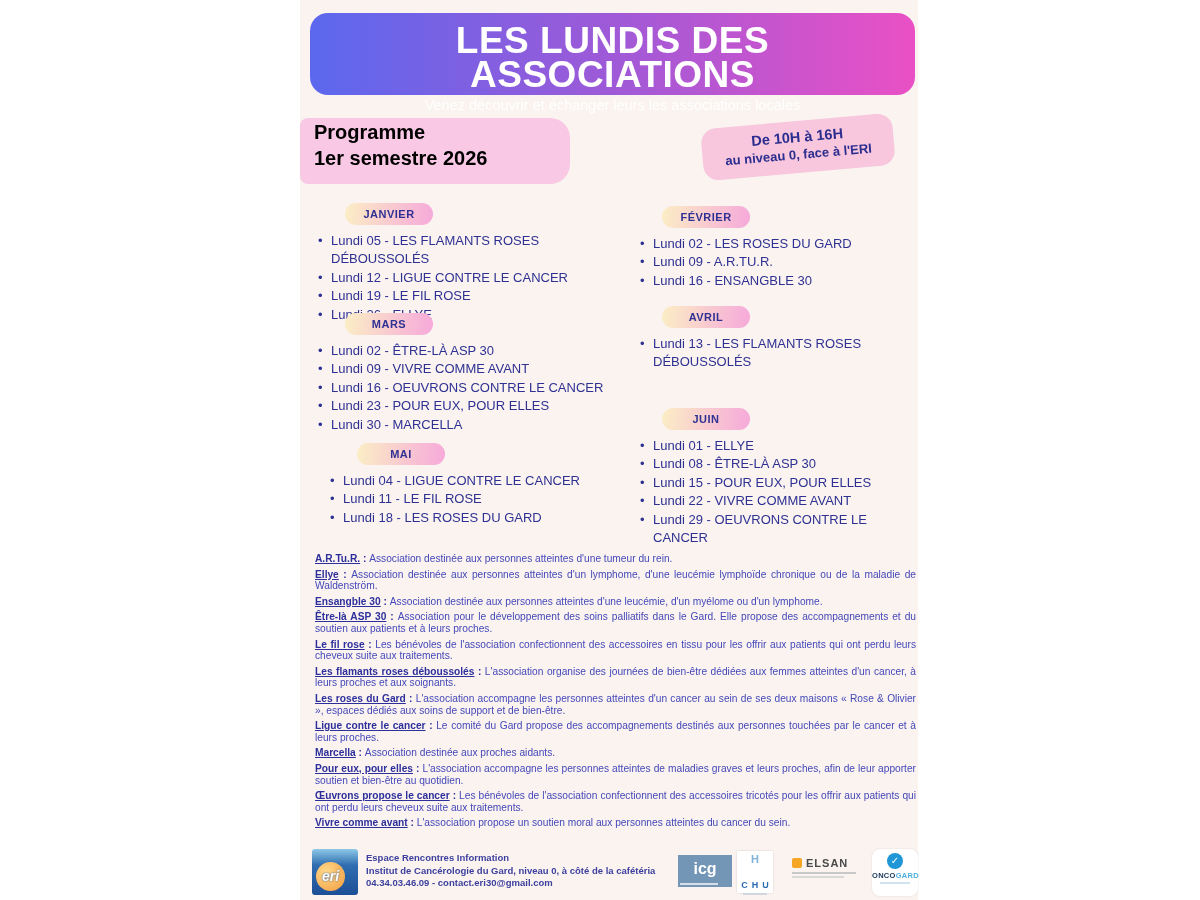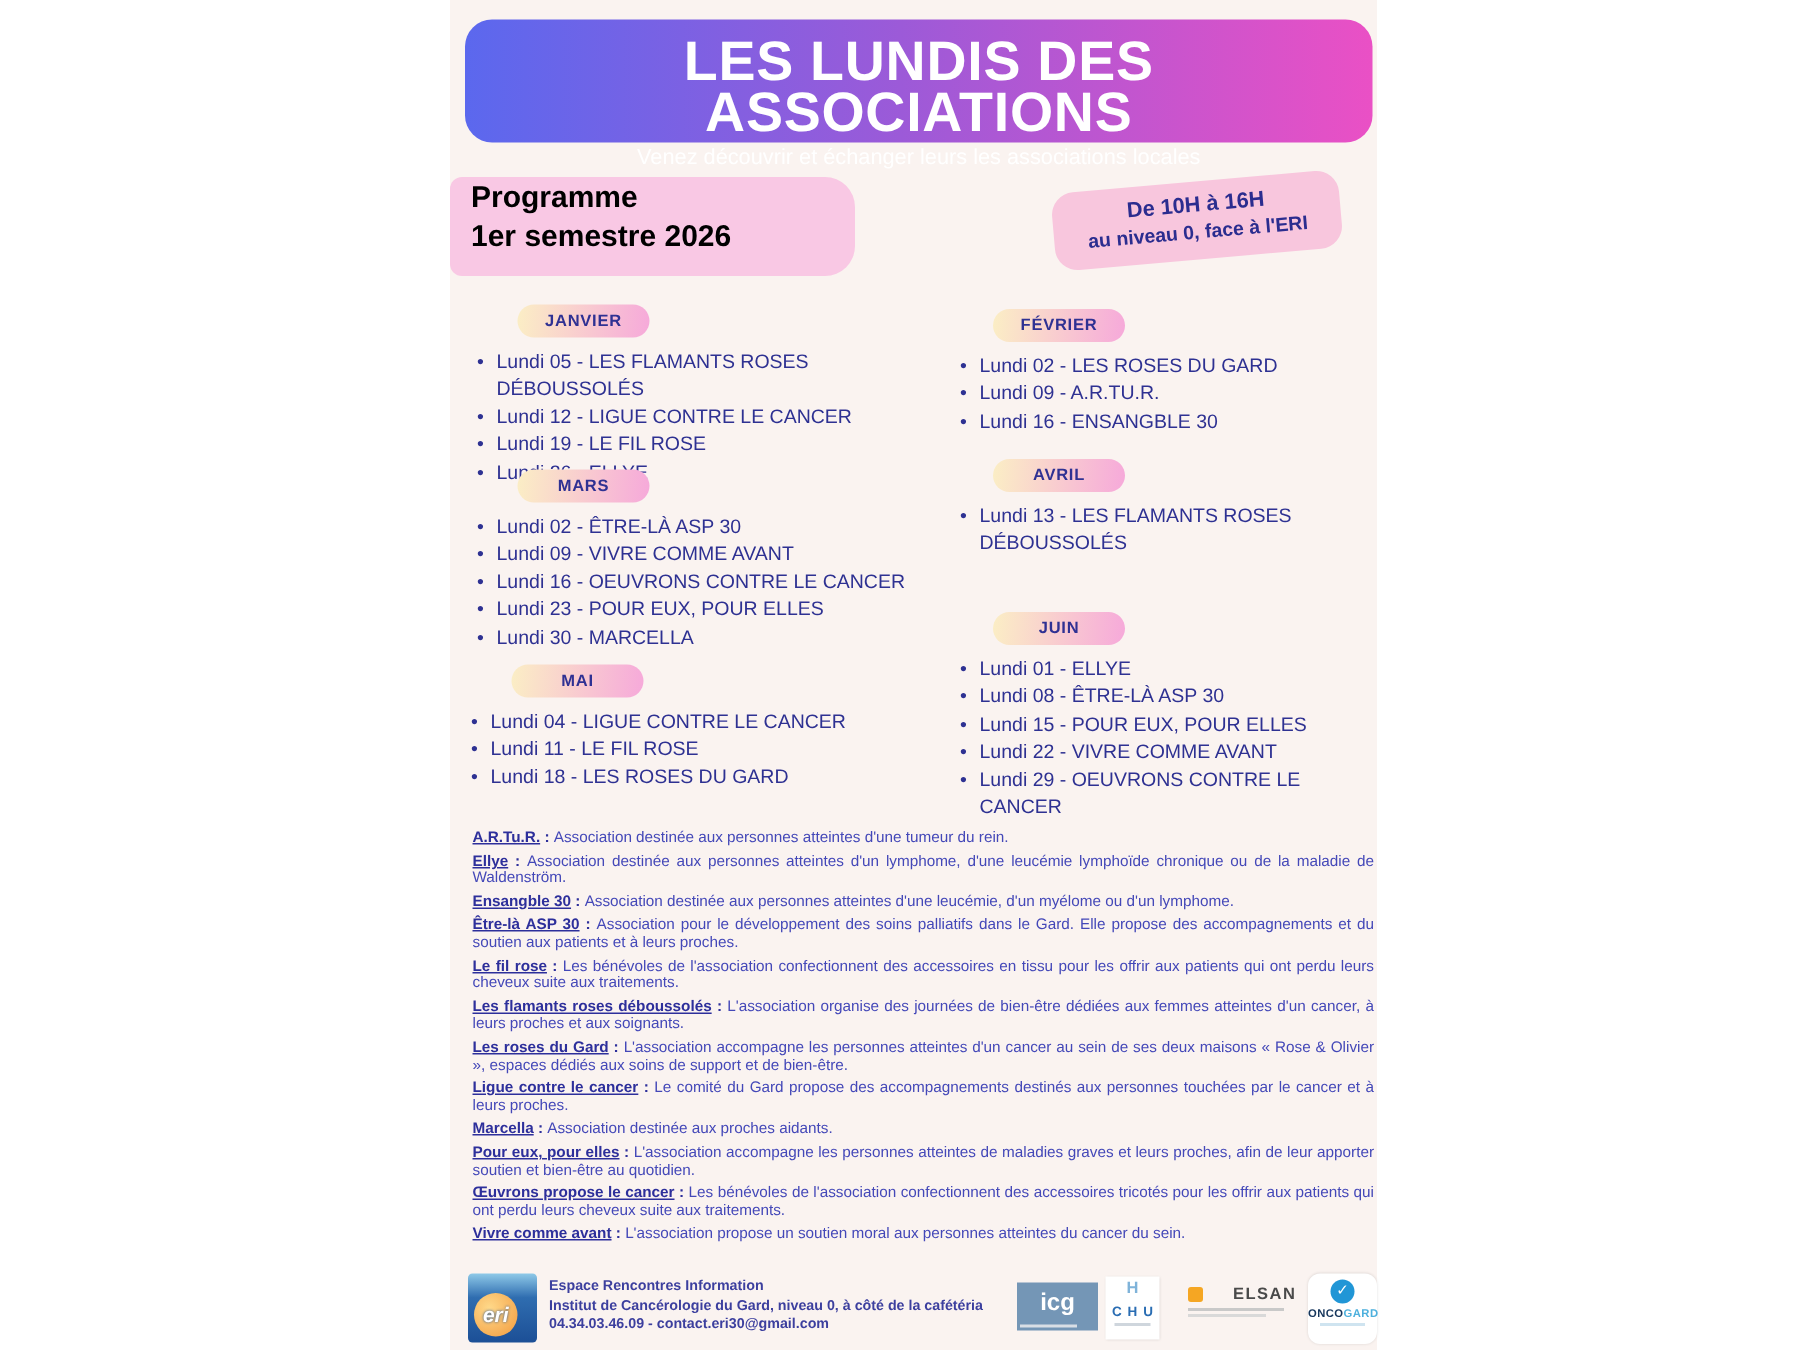--- a/index.html
+++ b/index.html
@@ -33,21 +33,21 @@
                  color:#2f3193; font-size:11px; font-weight:bold; letter-spacing:0.5px; }
   .ml-27 { margin-left:27px; }
   .ml-22 { margin-left:22px; }
   .month-list { margin-top:7px; list-style:none; }
   .month-list li { position:relative; color:#2e3192; font-size:13px; line-height:18.4px; padding-left:13px; }
   .month-list li::before { content:"•"; position:absolute; left:0; top:0; color:#2e3192; }
   #m-janvier { left:18px; top:203px; }
   #m-fevrier { left:340px; top:206px; width:278px; }
   #m-mars    { left:18px; top:313px; }
   #m-avril   { left:340px; top:306px; width:278px; }
-  #m-mai     { left:14px; top:443px; }
+  #m-mai     { left:30px; top:443px; }
   #m-juin    { left:340px; top:408px; width:278px; }
 
   
   .descs { position:absolute; left:15px; top:553px; width:601px; }
   .desc { color:#4448b8; font-size:10.2px; line-height:11.6px; text-align:justify; margin-bottom:4px; }
   .desc-name { color:#2d2f9b; font-weight:bold; text-decoration:underline; }
   .desc-colon { color:#2d2f9b; font-weight:bold; }
 
   
   .footer { position:absolute; left:0; top:845px; width:618px; height:55px; }
@@ -58,24 +58,24 @@
                 color:#ffffff; font-weight:bold; font-style:italic; font-size:14px;
                 text-align:center; line-height:29px; text-shadow:0 0 2px #1c4f96; }
   .footer-text { position:absolute; left:66px; top:7px; color:#3c3f9e; font-size:9.5px; line-height:12.5px; font-weight:bold; }
 
   .logo-icg { position:absolute; left:378px; top:10px; width:54px; height:32px; background:#7496b6;
               color:#ffffff; text-align:center; font-weight:bold; font-size:16px; line-height:28px; }
   .icg-caption { position:absolute; left:2px; bottom:2px; width:38px; height:2px; background:#d8dee5; }
   .logo-chu { position:absolute; left:437px; top:6px; width:36px; height:42px; background:#ffffff;
               text-align:center; box-shadow:0 0 2px rgba(0,0,0,0.15); }
   .chu-h { color:#7fb3d9; font-weight:bold; font-size:11px; line-height:12px; margin-top:2px; }
-  .chu-word { color:#2a6db3; font-weight:bold; font-size:9px; letter-spacing:4px; margin-top:4px; padding-left:4px; }
+  .chu-word { color:#2a6db3; font-weight:bold; font-size:9px; letter-spacing:4px; margin-top:15px; padding-left:4px; }
   .chu-caption { margin:3px auto 0 auto; width:24px; height:2px; background:#cfd6dd; }
   .logo-elsan { position:absolute; left:492px; top:12px; width:78px; height:30px; }
-  .elsan-row { display:flex; align-items:center; gap:20px; }
+  .elsan-row { display:flex; align-items:center; gap:4px; }
   .elsan-icon { width:10px; height:10px; background:#f5a623; border-radius:2px; }
   .elsan-word { color:#4a4a4a; font-weight:bold; font-size:11px; letter-spacing:1px; }
   .elsan-caption1 { margin-top:3px; width:64px; height:2px; background:#c9c9c9; }
   .elsan-caption2 { margin-top:2px; width:52px; height:2px; background:#d9d9d9; }
   .logo-onco { position:absolute; left:572px; top:4px; width:46px; height:47px; background:#ffffff;
                border-radius:8px; text-align:center; box-shadow:0 0 2px rgba(0,0,0,0.12); }
   .onco-check { margin:4px auto 0 auto; width:16px; height:16px; border-radius:50%; background:#2196d6;
                 color:#ffffff; font-size:10px; line-height:16px; }
   .onco-word { margin-top:2px; font-size:7.5px; font-weight:bold; letter-spacing:0.3px; }
   .onco-part1 { color:#16365c; }

